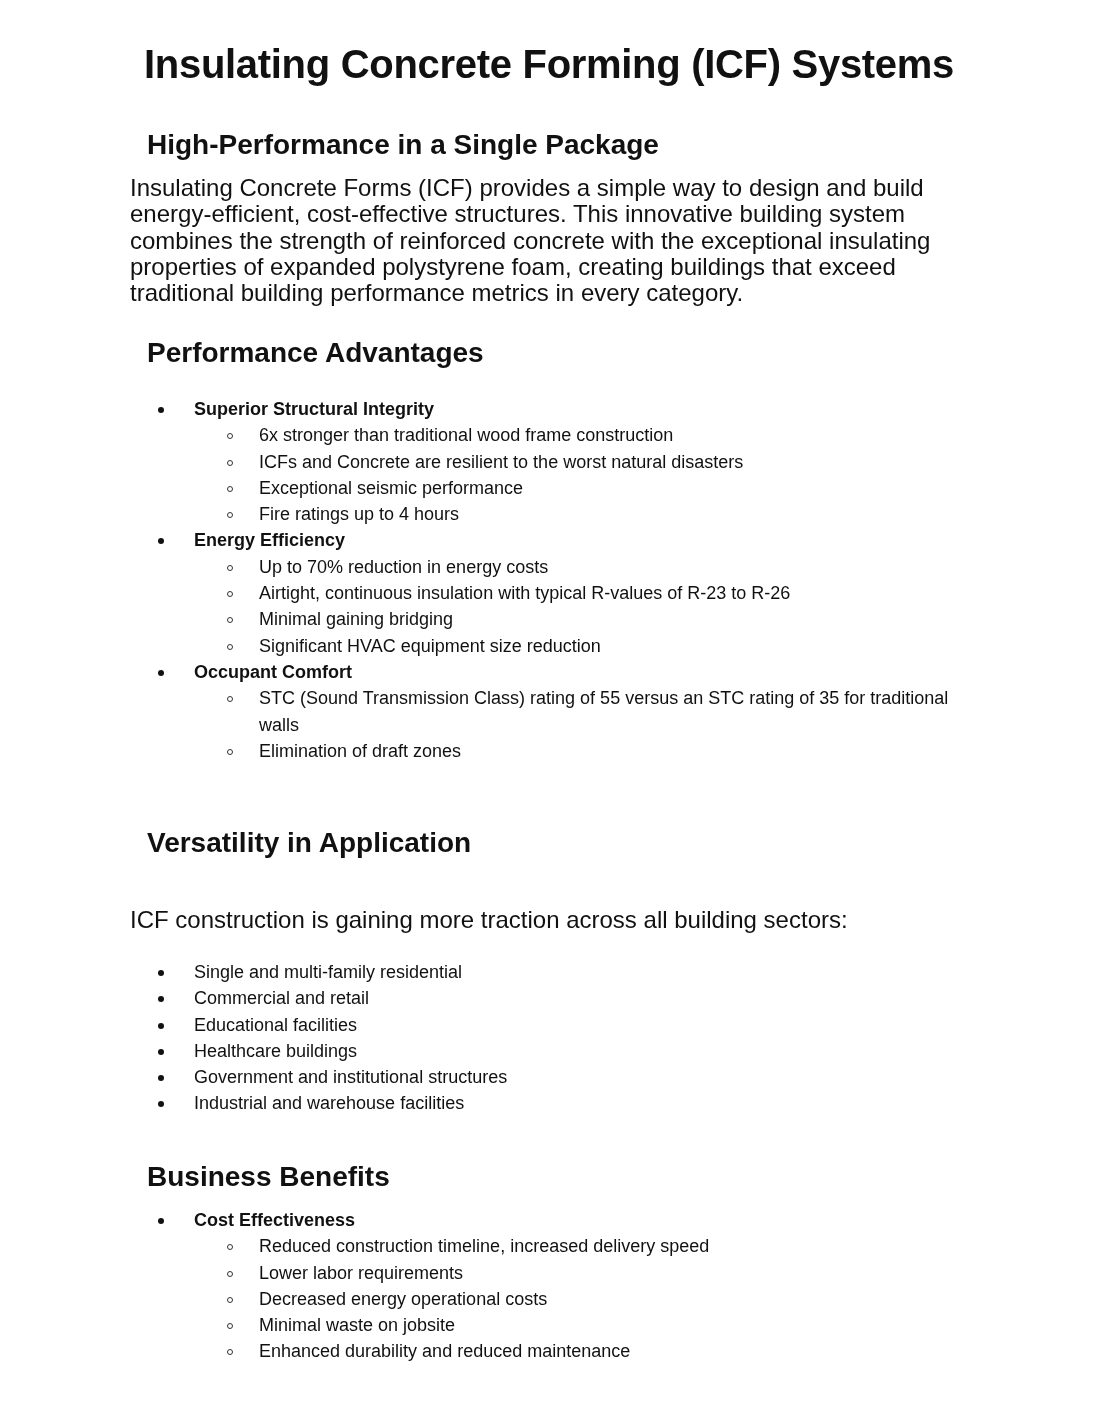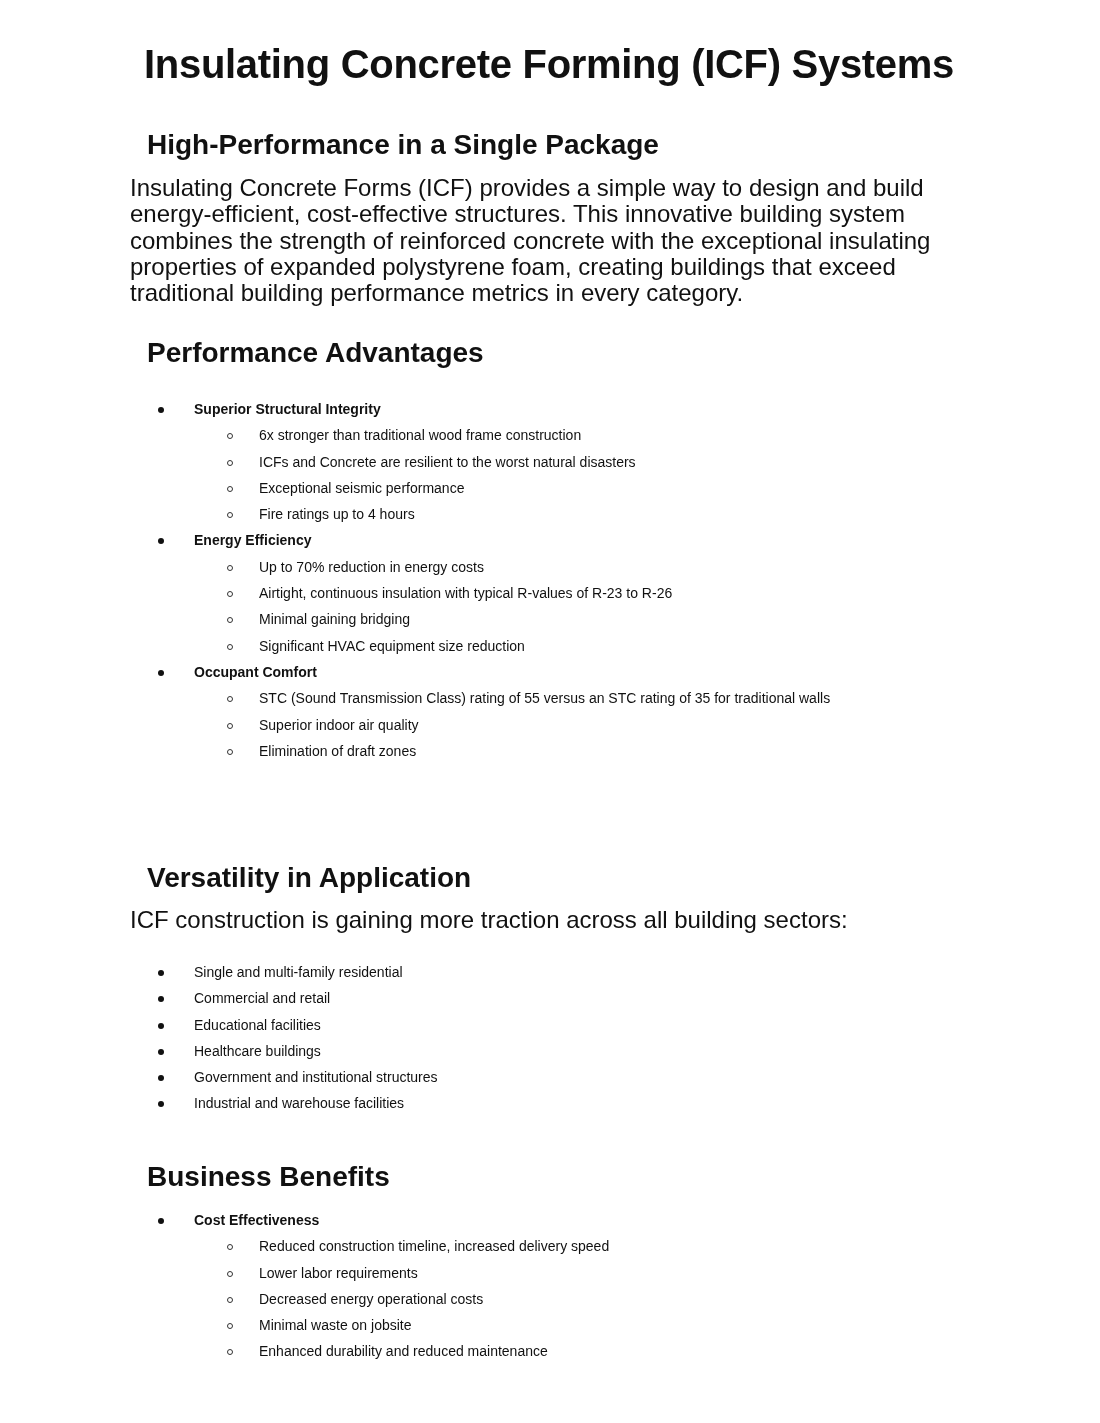--- a/index.html
+++ b/index.html
@@ -11,21 +11,21 @@
   h1 {
     position: absolute; top: 28px; left: 0; margin: 14px;
     font-size: 40px; font-weight: bold; letter-spacing: -0.3px; white-space: nowrap;
   }
   h2 {
     position: absolute; left: 0; margin: 17px;
     font-size: 28px; font-weight: bold; white-space: nowrap;
   }
   p { position: absolute; left: 0; margin: 0; font-size: 24px; line-height: 26.3px; width: 850px; }
   ul { position: absolute; left: 0; margin: 0; padding: 0; list-style: none; width: 850px; }
-  li { font-size: 14px; line-height: 26.3px; position: relative; }
+  li { font-size: 18px; line-height: 26.3px; position: relative; }
   .l1 { padding-left: 64px; }
   .l1 > .bullet {
     position: absolute; left: 28px; top: 11px; width: 6px; height: 6px;
     border-radius: 50%; background: #111;
   }
   .l1 > .label.bold { font-weight: bold; }
   .l2 { padding-left: 129px; }
   .l2 > .bullet {
     position: absolute; left: 97px; top: 11px; width: 6px; height: 6px;
     border-radius: 50%; border: 1px solid #333; box-sizing: border-box;
@@ -50,25 +50,24 @@
     <li class="l2"><span class="bullet"></span><span class="label">Fire ratings up to 4 hours</span></li>
 
     <li class="l1"><span class="bullet"></span><span class="label bold">Energy Efficiency</span></li>
     <li class="l2"><span class="bullet"></span><span class="label">Up to 70% reduction in energy costs</span></li>
     <li class="l2"><span class="bullet"></span><span class="label">Airtight, continuous insulation with typical R-values of R-23 to R-26</span></li>
     <li class="l2"><span class="bullet"></span><span class="label">Minimal gaining bridging</span></li>
     <li class="l2"><span class="bullet"></span><span class="label">Significant HVAC equipment size reduction</span></li>
 
     <li class="l1"><span class="bullet"></span><span class="label bold">Occupant Comfort</span></li>
     <li class="l2"><span class="bullet"></span><span class="label">STC (Sound Transmission Class) rating of 55 versus an STC rating of 35 for traditional walls</span></li>
-    <li class="l2"><span class="bullet"></span><span class="label">Superior indoor air quality</span></li>
     <li class="l2"><span class="bullet"></span><span class="label">Elimination of draft zones</span></li>
   </ul>
 
-  <h2 style="top:845px">Versatility in Application</h2>
+  <h2 style="top:810px">Versatility in Application</h2>
   <p style="top:907px">ICF construction is gaining more traction across all building sectors:</p>
   <ul style="top:959px">
     <li class="l1"><span class="bullet"></span><span class="label">Single and multi-family residential</span></li>
     <li class="l1"><span class="bullet"></span><span class="label">Commercial and retail</span></li>
     <li class="l1"><span class="bullet"></span><span class="label">Educational facilities</span></li>
     <li class="l1"><span class="bullet"></span><span class="label">Healthcare buildings</span></li>
     <li class="l1"><span class="bullet"></span><span class="label">Government and institutional structures</span></li>
     <li class="l1"><span class="bullet"></span><span class="label">Industrial and warehouse facilities</span></li>
   </ul>
 

